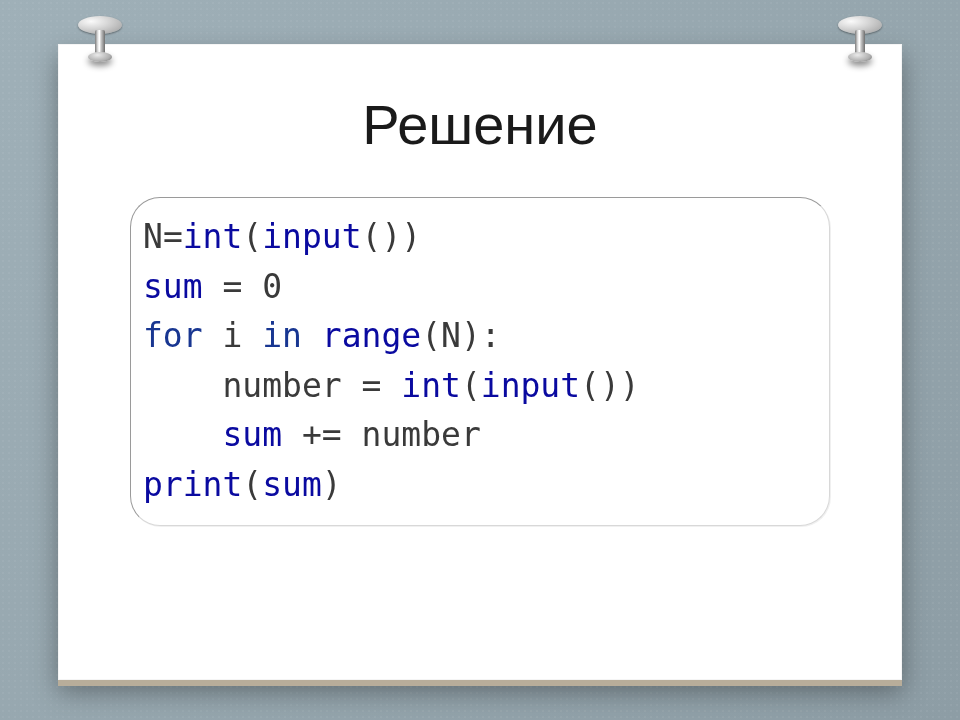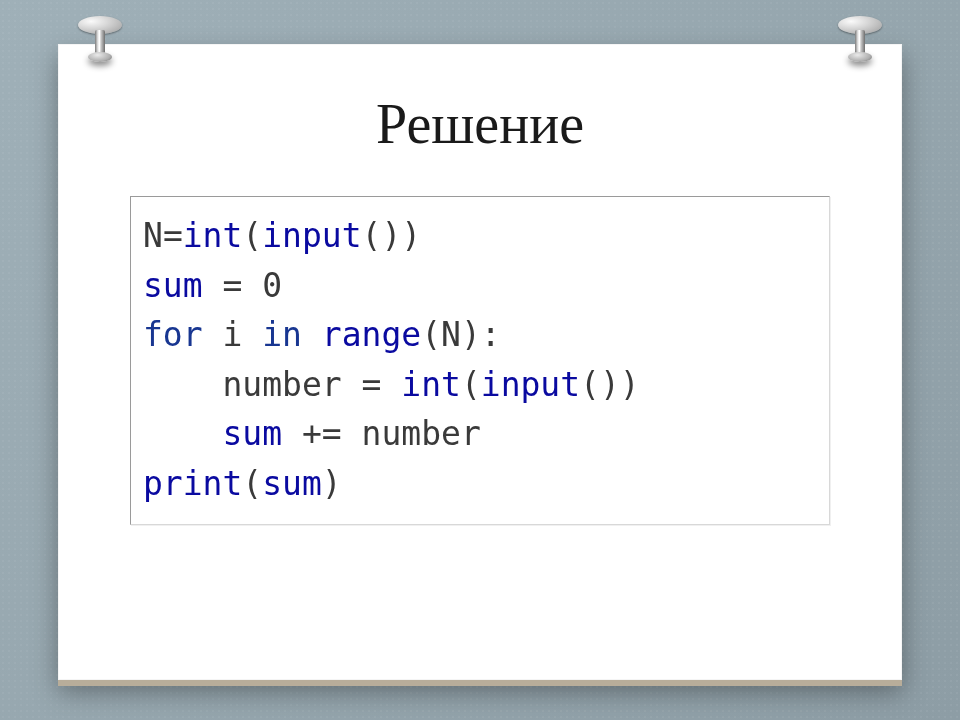--- a/index.html
+++ b/index.html
@@ -84,40 +84,41 @@
     position: absolute;
     left: 0;
     right: 0;
     bottom: -6px;
     height: 6px;
     background: #b8ad9a;
     filter: blur(0.3px);
   }
 
   .title {
-    font-family: Liberation Serif, serif;
+    font-family: Liberation Sans, sans-serif;
     font-size: 56px;
     font-weight: 400;
     color: #1a1a1a;
     text-align: center;
     margin: 18px 0 40px 0;
   }
 
   
   .codebox {
     margin: 4px auto;
     width: 700px;
     background: #ffffff;
     border-top: 1px solid #9a9a9a;
     border-left: 1px solid #9a9a9a;
     border-right: 1px solid #d8d8d8;
     border-bottom: 1px solid #d8d8d8;
     box-shadow: 1px 1px 0 rgba(0,0,0,0.06);
     padding: 14px 16px 16px 12px;
     box-sizing: border-box;
+    border-radius: 30px;
   }
   pre.code {
     margin: 0;
     font-family: "DejaVu Sans Mono", "Menlo", "Consolas", monospace;
     font-size: 33px;
     line-height: 1.5;
     white-space: pre;
     color: #3a3a3a;
   }
   .c-default { color: #3a3a3a; }

